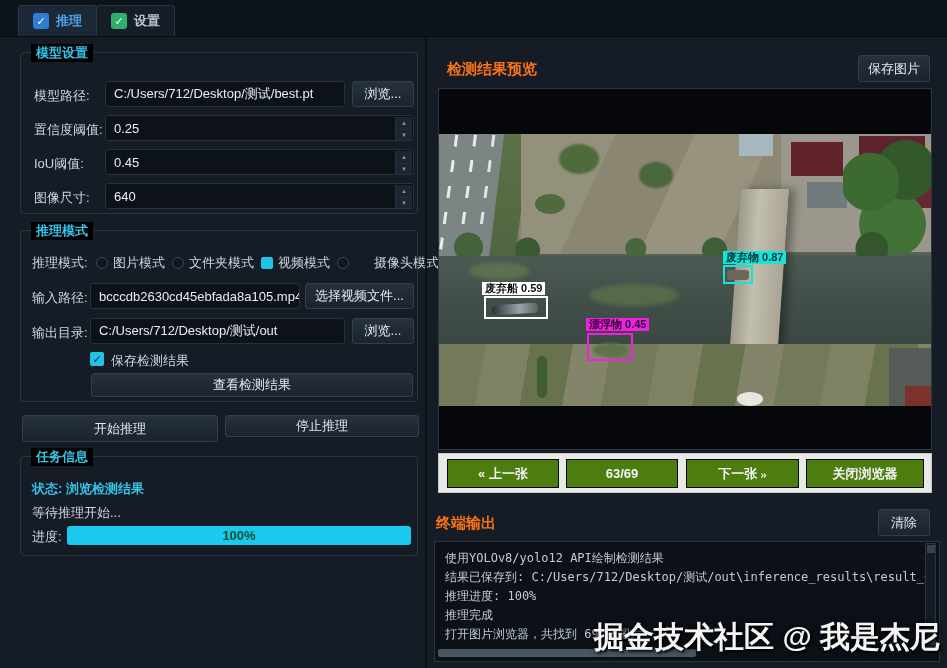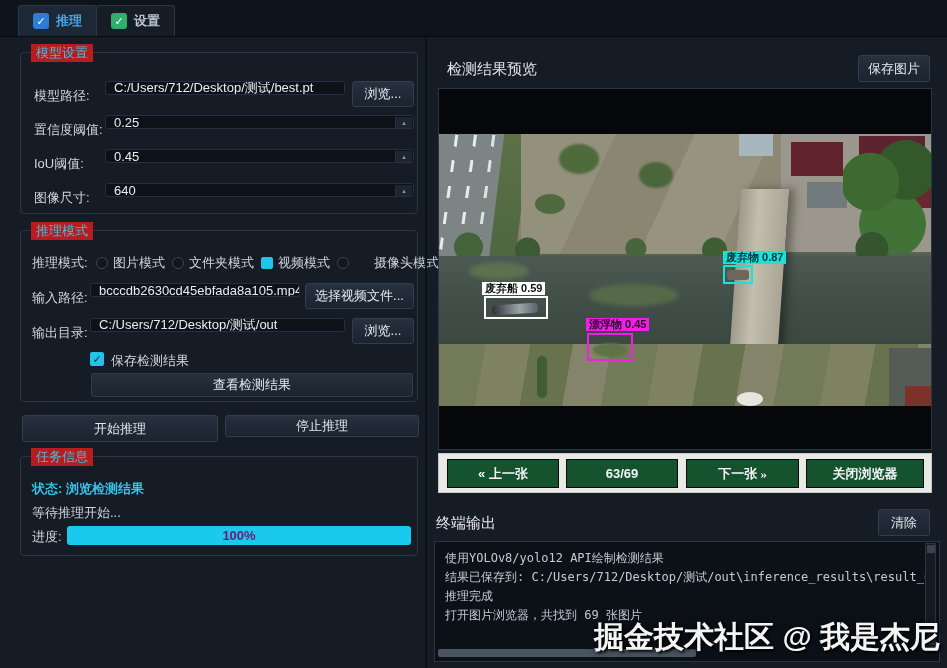--- a/index.html
+++ b/index.html
@@ -18,67 +18,67 @@
          padding:0 14px; border:1px solid #2a3644; border-bottom:none; border-radius:3px 3px 0 0; cursor:default; }
   .tab.active { background:#1d2836; color:#4ba3e8; font-weight:bold; }
   .tab.inactive { background:#161d27; color:#bac3cf; font-weight:bold; }
   .tabicon { width:16px; height:16px; border-radius:3px; display:flex; align-items:center; justify-content:center;
              color:#fff; font-size:11px; font-weight:bold; }
   .tabicon.blue { background:#2e7cd6; }
   .tabicon.green { background:#2fae6e; }
 
   
   .group { border:1px solid #2b3644; border-radius:4px; background:#151c26; }
-  .gtitle { position:absolute; top:-9px; left:10px; padding:0 5px; background:#b91c1c;
-            color:#35c3e8; font-weight:normal; font-size:13px; }
+  .gtitle { position:absolute; top:-9px; left:10px; padding:0 5px; background:#000000;
+            color:#35c3e8; font-weight:bold; font-size:13px; }
 
   .lbl { position:absolute; color:#cfd6df; }
 
   .input { position:absolute; background:#0d1219; border:1px solid #26313f; border-radius:3px;
-           color:#e8edf2; display:flex; align-items:center; padding:0 8px; height:14px;
+           color:#e8edf2; display:flex; align-items:center; padding:0 8px; height:26px;
            white-space:nowrap; overflow:hidden; }
   .spin { padding-right:20px; }
   .spinbtns { position:absolute; right:1px; top:1px; width:17px; height:24px; display:flex; flex-direction:column; }
   .spinbtns div { flex:1; background:#1c2531; border-left:1px solid #26313f; color:#8a95a3; font-size:6px;
                   display:flex; align-items:center; justify-content:center; }
   .spinbtns div:first-child { border-bottom:1px solid #26313f; }
 
   .btn { position:absolute; background:linear-gradient(#27313f,#1a232e); border:1px solid #323e4d;
          border-radius:3px; color:#e2e8ef; display:flex; align-items:center; justify-content:center;
          height:26px; font-size:13px; cursor:default; }
 
   
   .radio { position:absolute; width:12px; height:12px; border-radius:50%;
            background:#11171f; border:1px solid #3a4654; }
   .radio.sel { border-radius:2px; background:#22c3e6; border:1px solid #22c3e6; }
   .check { position:absolute; width:14px; height:14px; border-radius:2px; background:#22c3e6;
            color:#0b2830; font-size:11px; font-weight:bold; line-height:14px; text-align:center; }
 
   
   .progress { position:absolute; background:#1bc8ee; border-radius:3px; display:flex;
-              align-items:center; justify-content:center; color:#701a75; font-weight:bold; font-size:13px; }
+              align-items:center; justify-content:center; color:#14532d; font-weight:bold; font-size:13px; }
 
   .cyan { color:#35c3e8; font-weight:bold; }
 
   
-  .paneltitle { position:absolute; color:#e5e5e5; font-size:15px; font-weight:normal; }
+  .paneltitle { position:absolute; color:#f97316; font-size:15px; font-weight:bold; }
 
   .frame { position:absolute; background:#05070a; border:1px solid #2b3644; overflow:hidden; }
 
   
   .ph { position:absolute; }
 
   .det-label { position:absolute; font-size:11px; font-weight:bold; line-height:13px; padding:0 3px;
                white-space:nowrap; }
   .det-box { position:absolute; }
 
   
   .navstrip { position:absolute; background:#e9e9e6; border:1px solid #c9c9c5; display:flex;
               align-items:center; }
-  .navbtn { position:absolute; background:#14532d; border:1px solid #05080c; color:#f2f4f7;
+  .navbtn { position:absolute; background:#4d7c0f; border:1px solid #05080c; color:#f2f4f7;
             font-weight:bold; font-size:13px; display:flex; align-items:center; justify-content:center;
             height:29px; }
 
   
   .term { position:absolute; background:#0c1118; border:1px solid #2b3644;
           font-family:"DejaVu Sans Mono","Liberation Mono",monospace; font-size:12px; color:#c2cbd5;
           padding:7px 14px 0 10px; line-height:19px; overflow:hidden; white-space:nowrap; }
   .vscroll { position:absolute; width:11px; background:#141b24; border:1px solid #2b3644; }
   .vscroll .arrow { position:absolute; left:1px; width:8px; height:8px; background:#39424e; }
   .hthumb { position:absolute; height:8px; background:#4a5560; border-radius:2px; }
@@ -272,20 +272,21 @@
 </div>
 
 <span class="paneltitle" style="left:436px; top:514px;">终端输出</span>
 <div class="btn" style="left:878px; top:509px; width:52px; height:27px;">
   <span>清除</span>
 </div>
 
 <div class="term" style="left:434px; top:541px; width:506px; height:121px;">
   <div>使用YOLOv8/yolo12 API绘制检测结果</div>
   <div>结果已保存到: C:/Users/712/Desktop/测试/out\inference_results\result_0</div>
+  <div>推理进度: 100%</div>
   <div>推理完成</div>
   <div>打开图片浏览器，共找到 69 张图片</div>
 </div>
 
 <div class="vscroll" style="left:925px; top:543px; height:104px;">
   <div class="arrow" style="top:1px;"></div>
   <div class="arrow" style="bottom:1px;"></div>
 </div>
 <div class="hthumb" style="left:438px; top:649px; width:258px;"></div>
 

